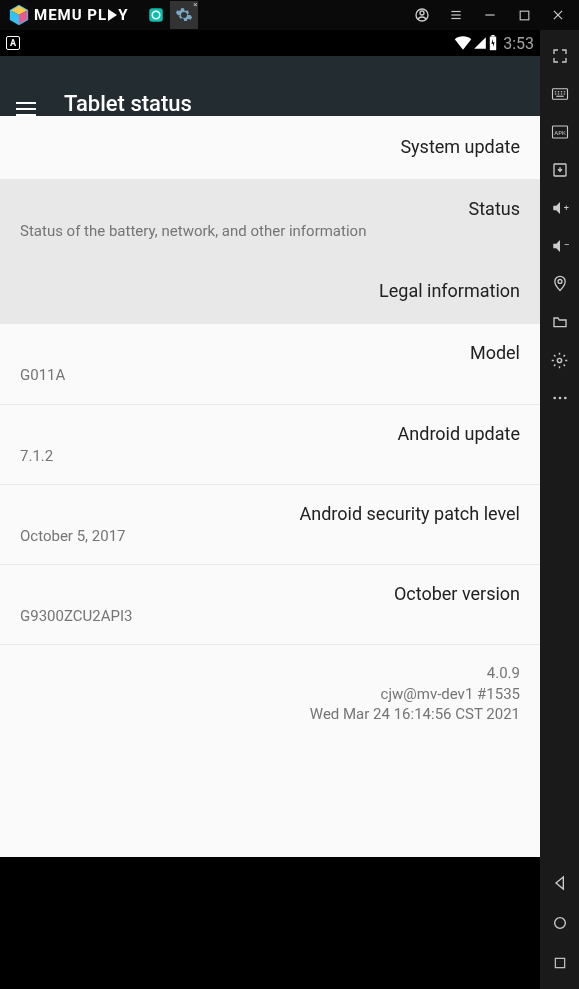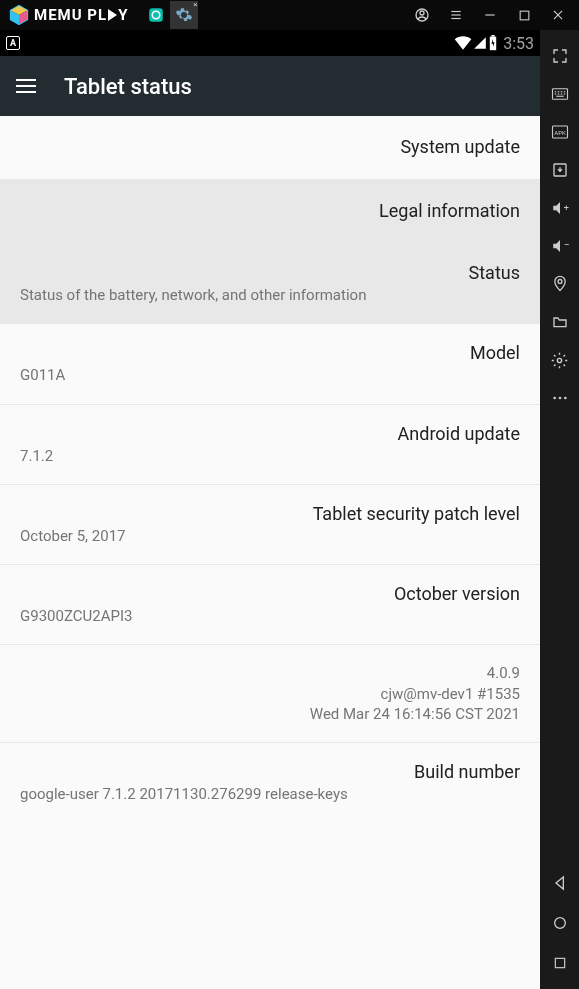--- a/index.html
+++ b/index.html
@@ -1,18 +1,18 @@
 <!DOCTYPE html>
 <html><head>
   <meta charset="utf-8">
   <style>
     * { margin: 0; padding: 0; box-sizing: border-box; }
     body { font-family: Roboto, Arial, sans-serif; background: #000; overflow: hidden; }
     
-    .window { width: 579px; height: 989px; display: flex; background: #000; }
+    .window { width: 579px; height: 857px; display: flex; background: #000; }
     
     
     .titlebar { position: absolute; top: 0; left: 0; right: 0; height: 30px; background: #0a0a0a; display: flex; align-items: center; z-index: 100; }
     .logo-area { display: flex; align-items: center; padding-left: 8px; gap: 2px; }
     .hex-logo { width: 22px; height: 22px; }
     .memu-text { color: #fff; font-weight: bold; font-size: 15px; letter-spacing: 1px; margin-left: 2px; display: flex; align-items: center; }
     .memu-text .tri { display: inline-block; width: 0; height: 0; border-top: 6px solid transparent; border-bottom: 6px solid transparent; border-left: 9px solid #fff; margin: 0 1px; }
     .tab-icons { display: flex; align-items: center; margin-left: 14px; gap: 0; }
     .tab-icon { width: 28px; height: 28px; display: flex; align-items: center; justify-content: center; position: relative; }
     .tab-icon.active { background: #333; }
@@ -24,21 +24,21 @@
     .main { margin-top: 30px; width: 540px; height: 959px; background: #fff; display: flex; flex-direction: column; }
     
     
     .status-bar { height: 26px; background: #000; display: flex; align-items: center; padding: 0 6px; }
     .sb-left { display: flex; align-items: center; }
     .sb-box { width: 14px; height: 14px; border: 1.5px solid #fff; border-radius: 2px; display: flex; align-items: center; justify-content: center; color: #fff; font-size: 9px; font-weight: bold; line-height: 1; }
     .sb-right { margin-left: auto; display: flex; align-items: center; gap: 1px; }
     .sb-time { color: #a3a3a3; font-size: 16px; margin-left: 4px; font-weight: 400; }
     
     
-    .app-bar { height: 60px; background: #232c31; display: flex; align-items: center; padding: 0 16px; gap: 28px; }
+    .app-bar { height: 60px; background: #232c31; display: flex; align-items: flex-end; padding: 0 16px; gap: 28px; }
     .hamburger { display: flex; flex-direction: column; gap: 4px; cursor: pointer; }
     .hamburger span { width: 20px; height: 2px; background: #fff; }
     .app-title { color: #fff; font-size: 22px; font-weight: 500; }
     
     
     .list { flex: 1; background: #fafafa; overflow: hidden; }
     .list-item { background: #fafafa; padding: 18px 20px; }
     .list-item.nosub { padding: 20px 20px; }
     .list-item + .list-item { border-top: 1px solid #e8e8e8; }
     .list-item.selected { background: #e8e8e8; }
@@ -142,51 +142,47 @@
           <span></span>
           <span></span>
       </div>
       <div class="app-title">Tablet status</div>
     </div>
 
     <div class="list">
       <div class="list-item nosub">
         <div class="item-title">System update</div>
       </div>
-      <div class="list-item selected nosub">
-        <div class="item-title">Legal information</div>
-      </div>
       <div class="list-item selected">
         <div class="item-title">Status</div>
         <div class="item-sub">Status of the battery, network, and other information</div>
       </div>
+      <div class="list-item selected nosub">
+        <div class="item-title">Legal information</div>
+      </div>
       <div class="list-item">
         <div class="item-title">Model</div>
         <div class="item-sub">G011A</div>
       </div>
       <div class="list-item">
         <div class="item-title">Android update</div>
         <div class="item-sub">7.1.2</div>
       </div>
       <div class="list-item">
-        <div class="item-title">Tablet security patch level</div>
+        <div class="item-title">Android security patch level</div>
         <div class="item-sub">October 5, 2017</div>
       </div>
       <div class="list-item">
         <div class="item-title">October version</div>
         <div class="item-sub">G9300ZCU2API3</div>
       </div>
       <div class="list-item">
         <div class="item-sub" style="white-space: pre-line; text-align: right;">4.0.9
 cjw@mv-dev1 #1535
 Wed Mar 24 16:14:56 CST 2021</div>
-      </div>
-      <div class="list-item">
-        <div class="item-title">Build number</div>
-        <div class="item-sub">google-user 7.1.2 20171130.276299 release-keys</div>
       </div>
     </div>
   </div>
 
   <div class="sidebar">
     <span class="sb-btn">
       <svg width="18" height="12" viewBox="0 0 24 16" fill="#ccc">
           <path d="M8 8l5-5v10L8 8zm-4 0l5-5v10L4 8zm-4 0l5-5v10L0 8z"></path>
         </svg>
     </span>

